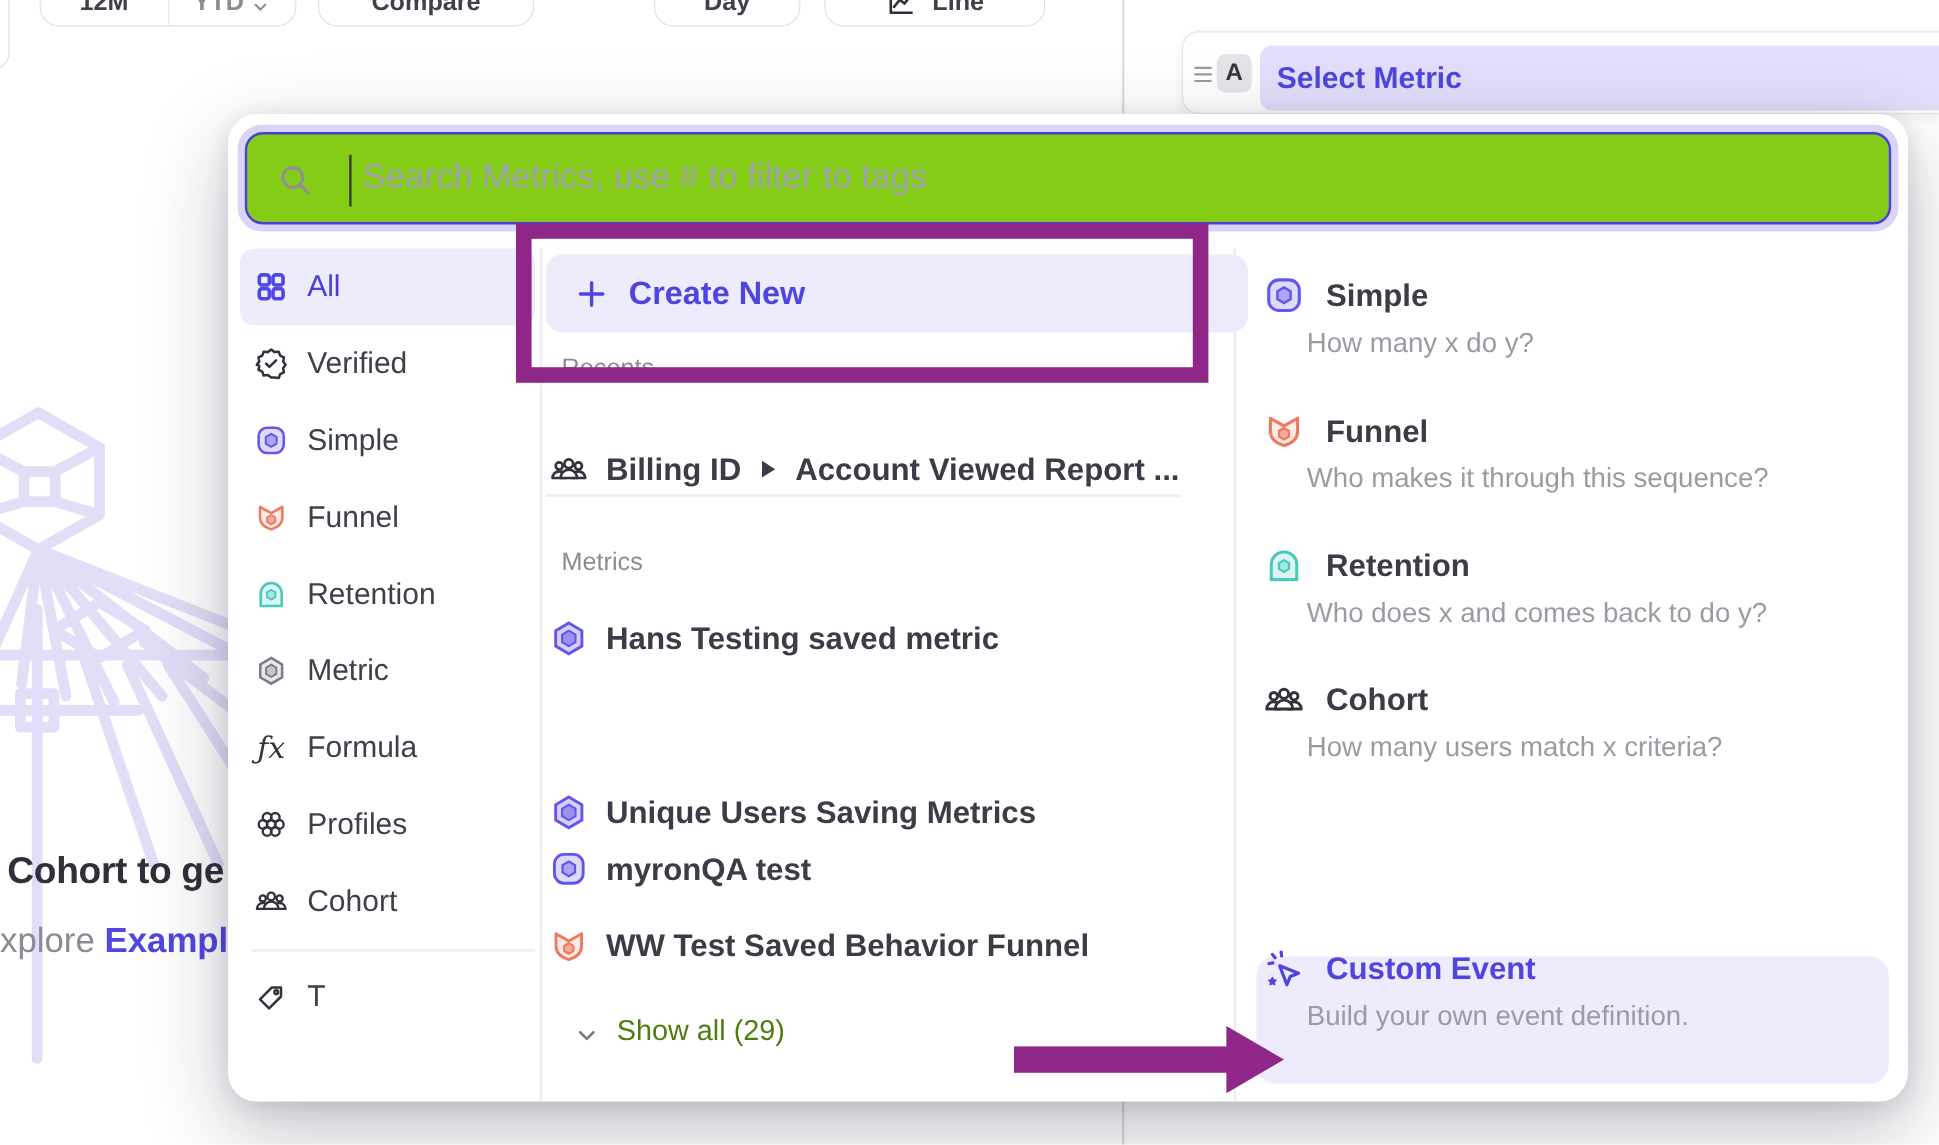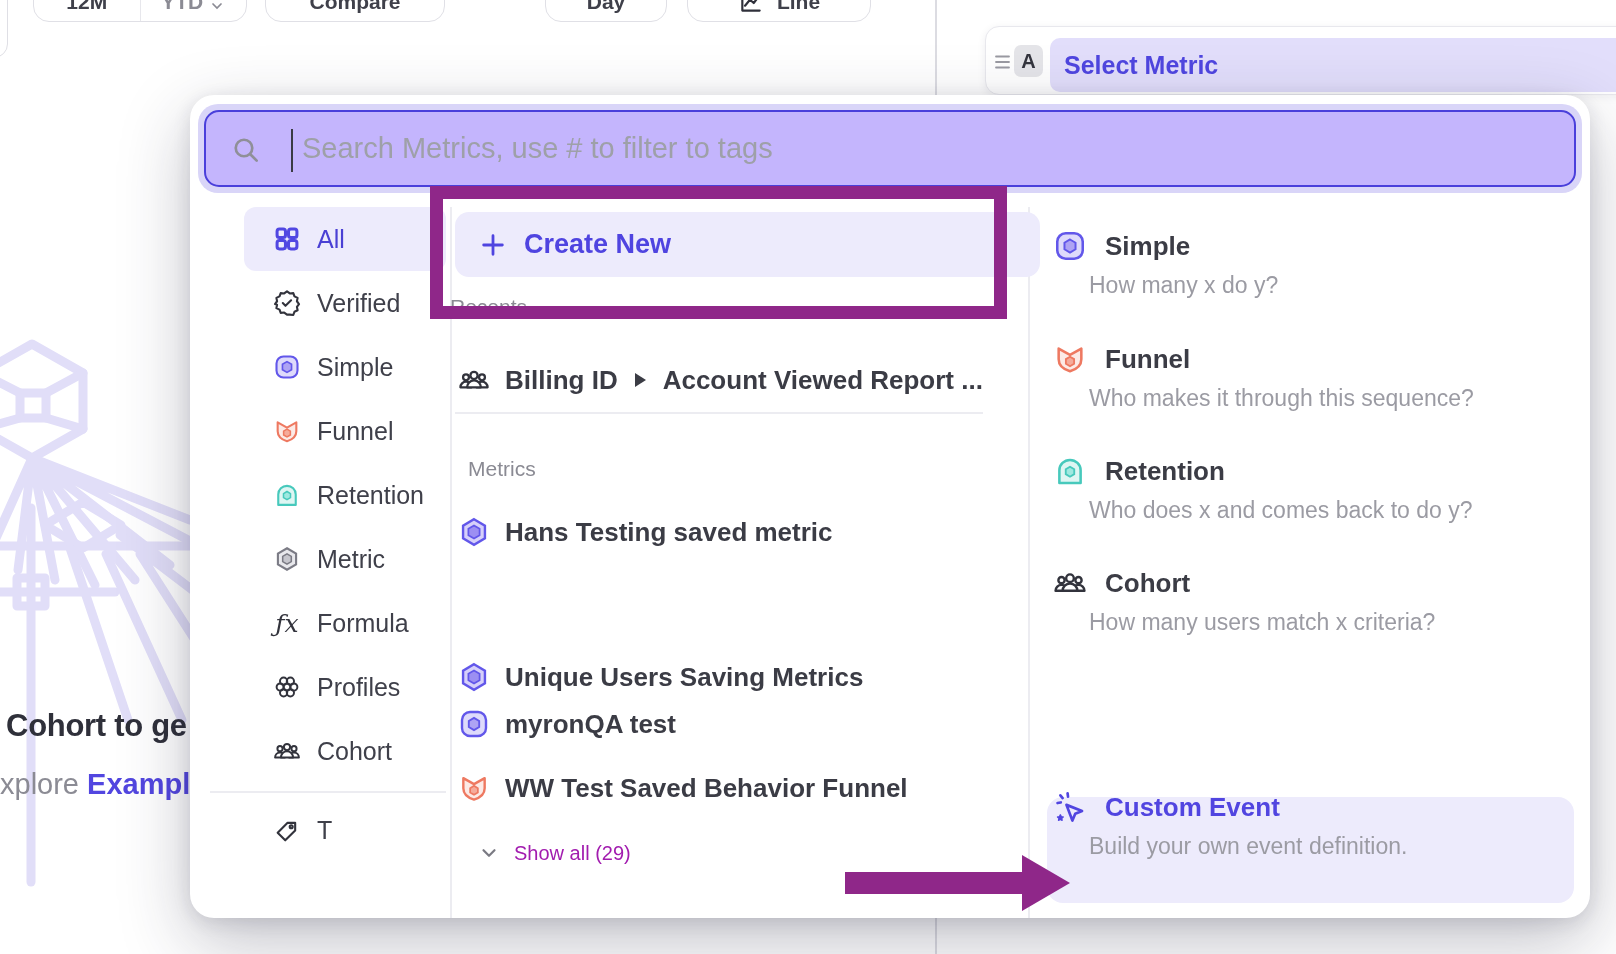--- a/index.html
+++ b/index.html
@@ -44,51 +44,51 @@
     background:#e5e5e9; border-radius:7px; display:flex; align-items:center;
     justify-content:center; font-size:20px; font-weight:700; color:#34353e; }
 
   
   .modal { position:absolute; left:190px; top:95px; width:1400px; height:823px;
     background:#fff; border-radius:24px; overflow:hidden; z-index:20;
     box-shadow:0 24px 70px rgba(35,35,60,.28), 0 4px 18px rgba(35,35,60,.12); }
   .search-halo { position:absolute; left:8px; top:9px; width:1384px; height:89px;
     background:#d9d5f8; border-radius:20px; }
   .search-box { position:absolute; left:6px; top:6px; right:6px; bottom:6px;
-    background:#c4b5fd; border:2.5px solid #4a3fdb; border-radius:15px; }
+    background:#84cc16; border:2.5px solid #4a3fdb; border-radius:15px; }
   .search-input { position:absolute; left:0; top:0; width:100%; height:100%;
     border:none; outline:none; background:transparent; font-family:"Liberation Sans",sans-serif;
     font-size:29px; color:#32333c; padding-left:96px; }
   .search-input::placeholder { color:#9ea0a8; }
   .caret { position:absolute; left:85px; top:17px; width:2px; height:43px; background:#3a3b44; }
 
   .col-div { position:absolute; top:112px; bottom:0; width:1.5px; background:#ececf1; }
 
   
   .side { position:absolute; left:10px; top:112px; width:246px; }
   .side-item { height:64px; display:flex; align-items:center; gap:16px;
-    padding-left:29px; font-size:25px; font-weight:500; color:#3f404a; border-radius:12px;margin-left:44px; }
+    padding-left:12px; font-size:25px; font-weight:500; color:#3f404a; border-radius:12px; }
   .side-item.active { background:#edebfc; color:#4a40d4; }
   .side-div { height:1.5px; background:#ececf1; margin:8px 0 6px 10px; }
   .icon24 { width:28px; height:28px; flex:0 0 28px; }
   .fx { font-family:"DejaVu Serif", serif; font-style:italic; font-size:25px;
     color:#32333c; width:28px; text-align:center; }
 
   
   .create-btn { position:absolute; left:265px; top:117px; width:585px; height:65px;
     background:#edebfc; border-radius:14px; display:flex; align-items:center; gap:17px;
     padding-left:24px; font-size:27px; font-weight:600; color:#4f44e0; }
   .sec-head { position:absolute; font-size:21px; font-weight:500; color:#8a8a93; }
   .m-row { position:absolute; left:268px; height:56px; display:flex; align-items:center;
     gap:15px; font-size:26px; font-weight:600; color:#3b3c45; white-space:nowrap; }
   .m-div { position:absolute; left:265px; width:528px; height:1.5px; background:#ececf1; }
   .tri { width:0; height:0; border-left:11px solid #3b3c45;
     border-top:7px solid transparent; border-bottom:7px solid transparent; margin:0 2px; }
   .show-all { position:absolute; left:288px; top:737px; height:42px; display:flex;
-    align-items:center; gap:14px; font-size:20px; font-weight:500; color:#a21caf; }
+    align-items:flex-end; gap:14px; font-size:24px; font-weight:500; color:#4d7c0f; }
 
   
   .type-row { position:absolute; left:863px; width:520px; }
   .type-title { display:flex; align-items:center; gap:18px; font-size:26px;
     font-weight:600; color:#3b3c45; }
   .type-desc { margin-left:36px; margin-top:9px; font-size:23px; color:#9b9ba3; }
   .icon34 { width:34px; height:34px; flex:0 0 34px; }
   .custom-bg { position:absolute; left:857px; top:702px; width:527px; height:106px;
     background:#edebfc; border-radius:16px; }
   .type-row.custom .type-title { color:#5145e0; }
@@ -264,23 +264,23 @@
       </div>
     </div>
 
     <div class="create-btn">
       <svg width="28" height="28" viewBox="0 0 24 24" fill="none" stroke="#4f44e0" stroke-width="2.4" stroke-linecap="round">
           <path d="M12 4v16M4 12h16"></path>
         </svg>
       <span>Create New</span>
     </div>
 
-    <div class="sec-head" style="left:260px;top:200px;">Recents</div>
-
-    <div class="m-row" style="top:257px;">
+    <div class="sec-head" style="left:278px;top:200px;">Recents</div>
+
+    <div class="m-row" style="top:268px;">
       <svg class="icon24" viewBox="0 0 24 24" fill="#fff" stroke="#32333c" stroke-width="1.7" stroke-linejoin="round" style="width:32px;height:32px;flex-basis:32px;">
           <circle cx="6" cy="10" r="2.2"></circle>
           <circle cx="18" cy="10" r="2.2"></circle>
           <path d="M1.8 17.5a4.2 4.2 0 0 1 8.4 0z"></path>
           <path d="M13.8 17.5a4.2 4.2 0 0 1 8.4 0z"></path>
           <circle cx="12" cy="8.6" r="2.7"></circle>
           <path d="M6.8 17.5a5.2 5.2 0 0 1 10.4 0z"></path>
         </svg>
       <span>Billing ID</span>
       <span class="tri"></span>

